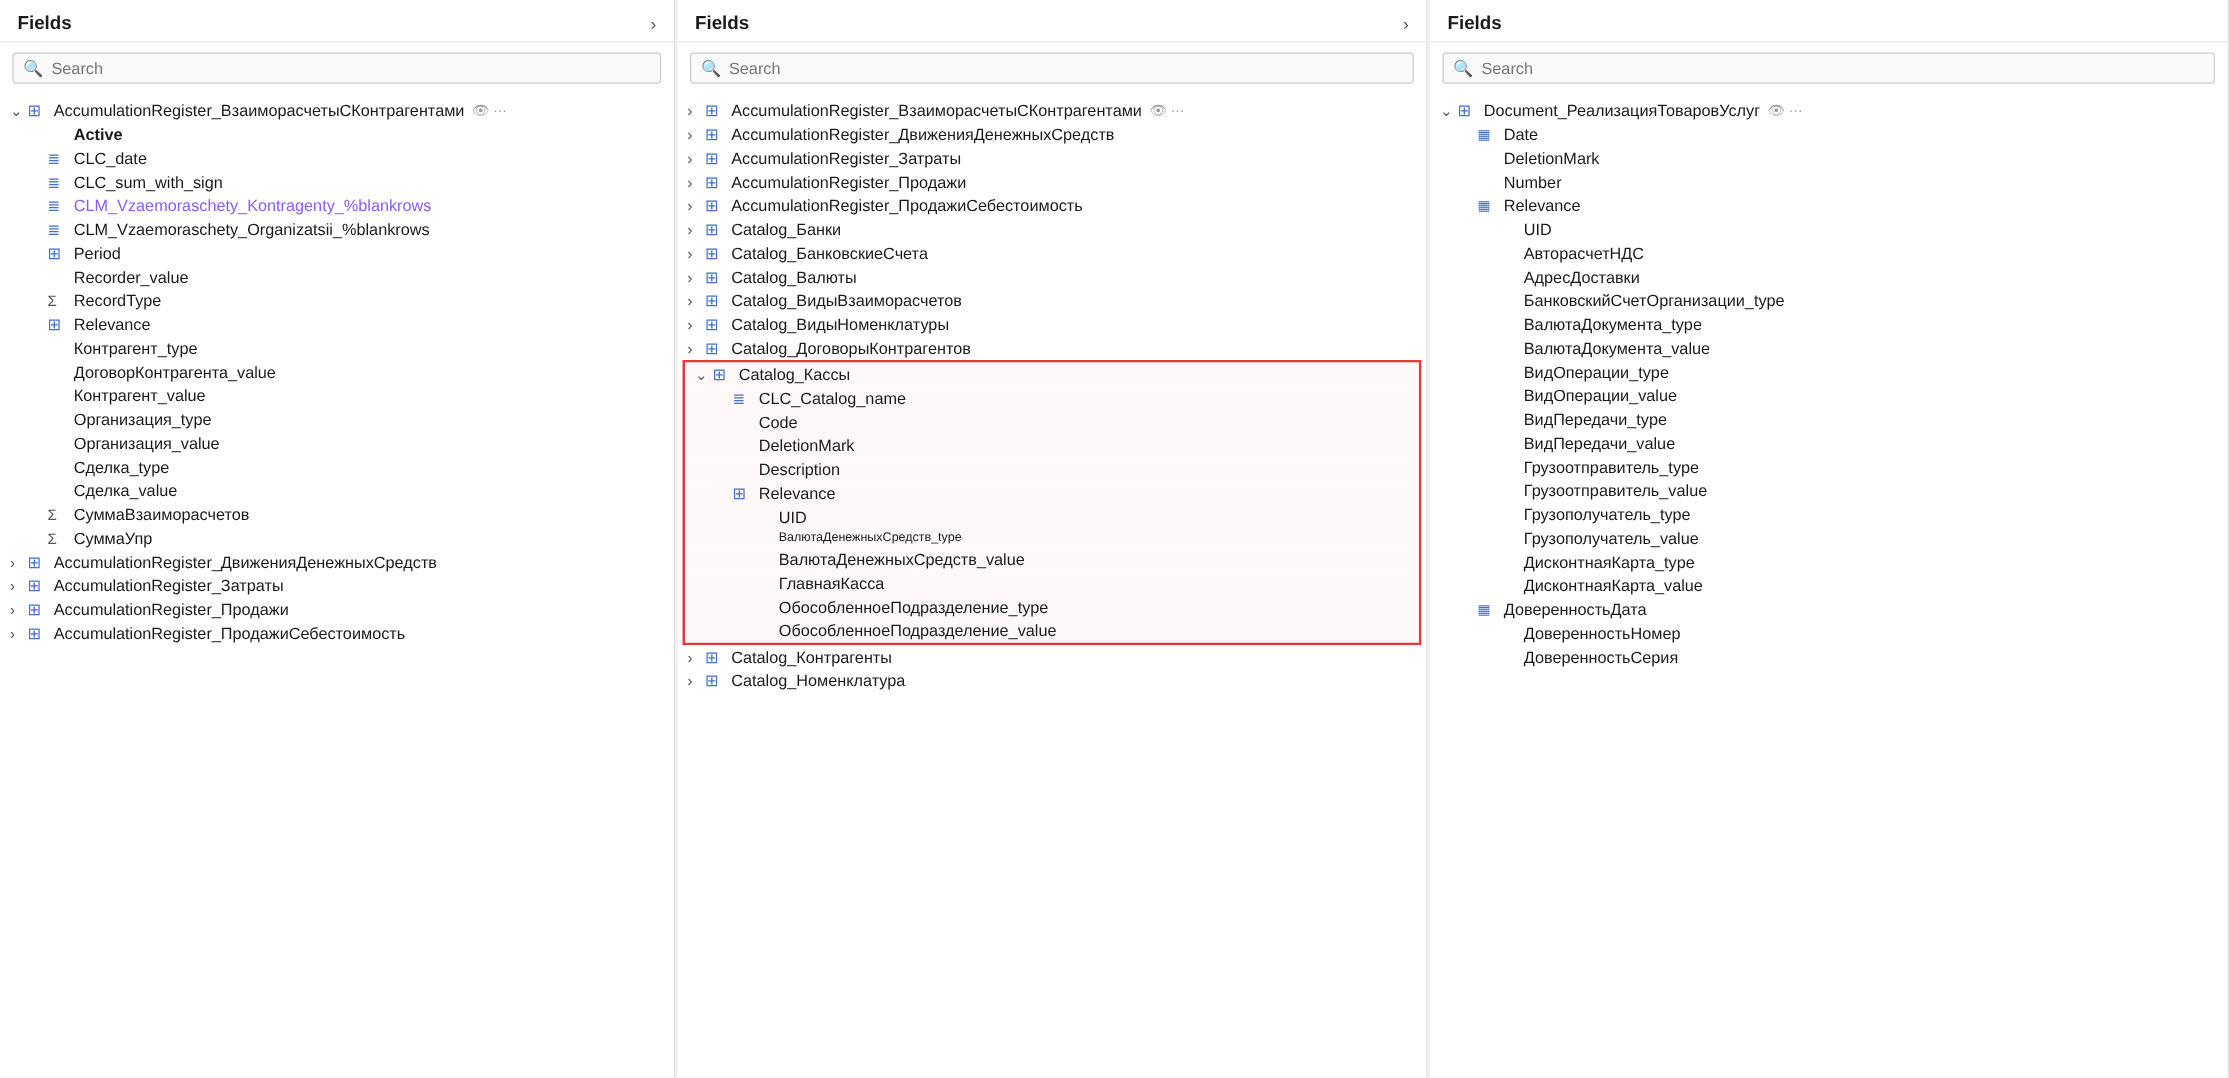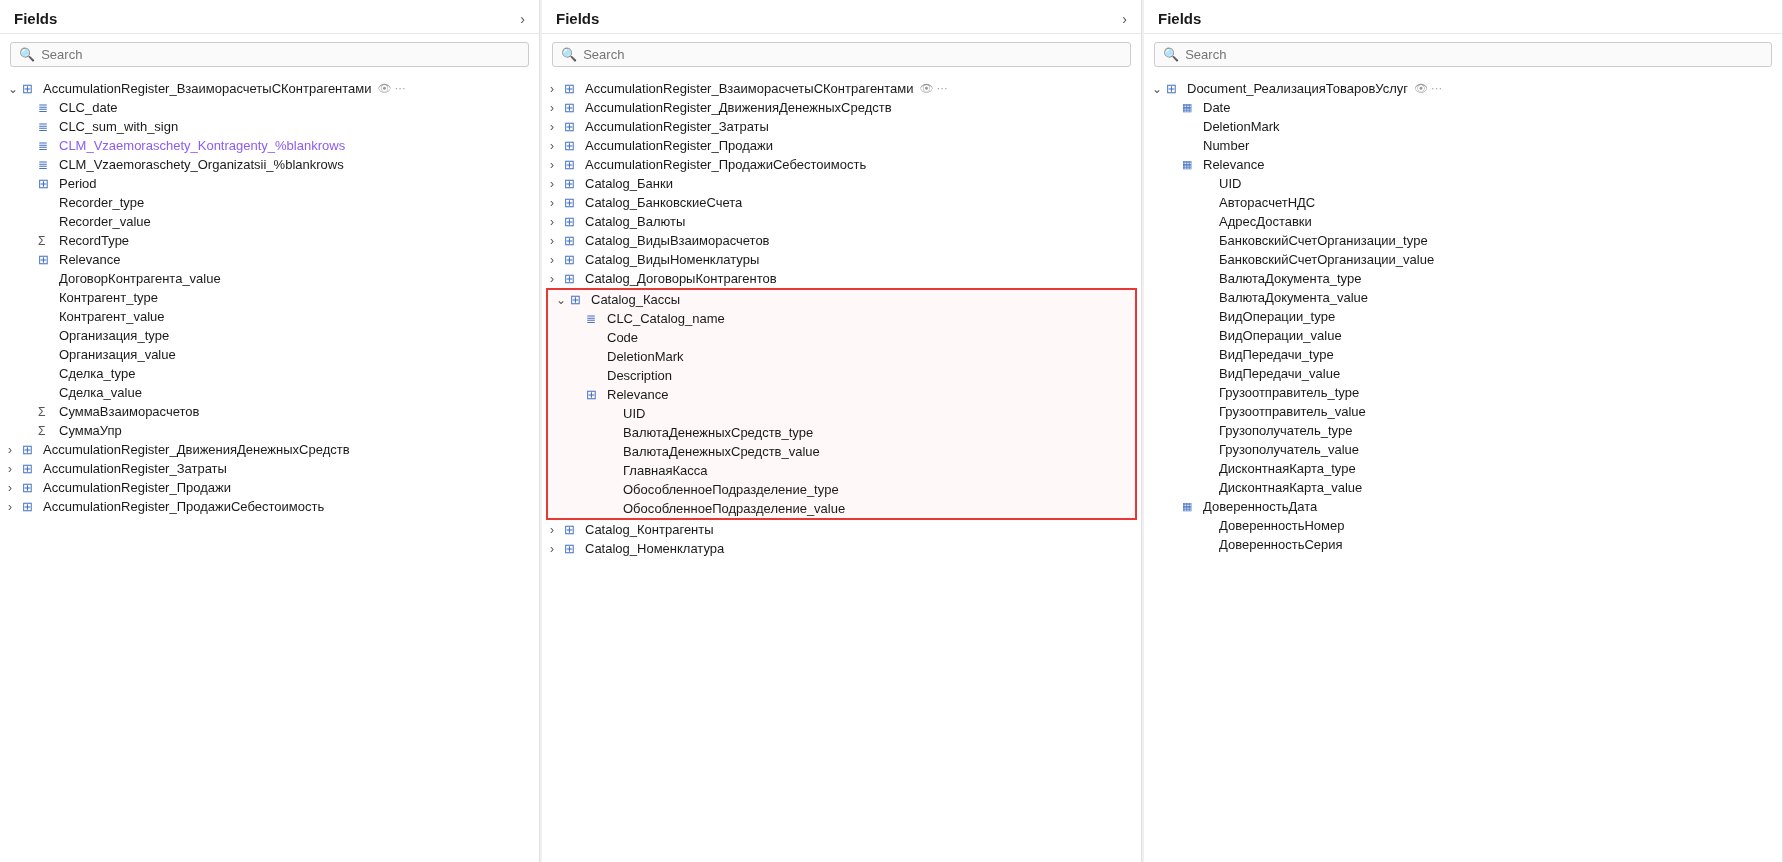--- a/index.html
+++ b/index.html
@@ -123,20 +123,25 @@
   </div>
   <div class="tree-container scrollbar-visible" id="left-tree">
       <div style="display: flex; align-items: center; padding: 2px 8px; cursor: pointer; white-space: nowrap; font-size: 13px;">
         <span style="display:inline-block;width:14px;font-size:12px;color:#555;flex-shrink:0;">⌄</span>
         <span class="tree-icon" style="color:#4472C4;font-size:13px;">⊞</span>
         <span style="color:#1a1a1a;">AccumulationRegister_ВзаиморасчетыСКонтрагентами</span>
         <span style="color:#999;font-size:11px;margin-left:6px;">👁 ···</span>
       </div>
       <div style="display: flex; align-items: center; padding: 2px 8px 2px 24px; cursor: pointer; white-space: nowrap; font-size: 13px;">
         <span style="display:inline-block;width:14px;"></span>
+        <span class="tree-icon"></span>
+        <span style="color:#1a1a1a;font-weight:600;">Active</span>
+      </div>
+      <div style="display: flex; align-items: center; padding: 2px 8px 2px 24px; cursor: pointer; white-space: nowrap; font-size: 13px;">
+        <span style="display:inline-block;width:14px;"></span>
         <span class="tree-icon" style="color:#4472C4;font-size:12px;">≣</span>
         <span style="color:#1a1a1a;">CLC_date</span>
       </div>
       <div style="display: flex; align-items: center; padding: 2px 8px 2px 24px; cursor: pointer; white-space: nowrap; font-size: 13px;">
         <span style="display:inline-block;width:14px;"></span>
         <span class="tree-icon" style="color:#4472C4;font-size:12px;">≣</span>
         <span style="color:#1a1a1a;">CLC_sum_with_sign</span>
       </div>
       <div style="display: flex; align-items: center; padding: 2px 8px 2px 24px; cursor: pointer; white-space: nowrap; font-size: 13px;">
         <span style="display:inline-block;width:14px;"></span>
@@ -149,46 +154,41 @@
         <span style="color:#1a1a1a;">CLM_Vzaemoraschety_Organizatsii_%blankrows</span>
       </div>
       <div style="display: flex; align-items: center; padding: 2px 8px 2px 24px; cursor: pointer; white-space: nowrap; font-size: 13px;">
         <span style="display:inline-block;width:14px;"></span>
         <span class="tree-icon" style="color:#4472C4;font-size:13px;">⊞</span>
         <span style="color:#1a1a1a;">Period</span>
       </div>
       <div style="display: flex; align-items: center; padding: 2px 8px 2px 24px; cursor: pointer; white-space: nowrap; font-size: 13px;">
         <span style="display:inline-block;width:14px;"></span>
         <span class="tree-icon"></span>
-        <span style="color:#1a1a1a;">Recorder_type</span>
-      </div>
-      <div style="display: flex; align-items: center; padding: 2px 8px 2px 24px; cursor: pointer; white-space: nowrap; font-size: 13px;">
-        <span style="display:inline-block;width:14px;"></span>
-        <span class="tree-icon"></span>
         <span style="color:#1a1a1a;">Recorder_value</span>
       </div>
       <div style="display: flex; align-items: center; padding: 2px 8px 2px 24px; cursor: pointer; white-space: nowrap; font-size: 13px;">
         <span style="display:inline-block;width:14px;"></span>
         <span class="tree-icon" style="color:#555;font-size:12px;">Σ</span>
         <span style="color:#1a1a1a;">RecordType</span>
       </div>
       <div style="display: flex; align-items: center; padding: 2px 8px 2px 24px; cursor: pointer; white-space: nowrap; font-size: 13px;">
         <span style="display:inline-block;width:14px;"></span>
         <span class="tree-icon" style="color:#4472C4;font-size:13px;">⊞</span>
         <span style="color:#1a1a1a;">Relevance</span>
       </div>
       <div style="display: flex; align-items: center; padding: 2px 8px 2px 24px; cursor: pointer; white-space: nowrap; font-size: 13px;">
         <span style="display:inline-block;width:14px;"></span>
         <span class="tree-icon"></span>
+        <span style="color:#1a1a1a;">Контрагент_type</span>
+      </div>
+      <div style="display: flex; align-items: center; padding: 2px 8px 2px 24px; cursor: pointer; white-space: nowrap; font-size: 13px;">
+        <span style="display:inline-block;width:14px;"></span>
+        <span class="tree-icon"></span>
         <span style="color:#1a1a1a;">ДоговорКонтрагента_value</span>
-      </div>
-      <div style="display: flex; align-items: center; padding: 2px 8px 2px 24px; cursor: pointer; white-space: nowrap; font-size: 13px;">
-        <span style="display:inline-block;width:14px;"></span>
-        <span class="tree-icon"></span>
-        <span style="color:#1a1a1a;">Контрагент_type</span>
       </div>
       <div style="display: flex; align-items: center; padding: 2px 8px 2px 24px; cursor: pointer; white-space: nowrap; font-size: 13px;">
         <span style="display:inline-block;width:14px;"></span>
         <span class="tree-icon"></span>
         <span style="color:#1a1a1a;">Контрагент_value</span>
       </div>
       <div style="display: flex; align-items: center; padding: 2px 8px 2px 24px; cursor: pointer; white-space: nowrap; font-size: 13px;">
         <span style="display:inline-block;width:14px;"></span>
         <span class="tree-icon"></span>
         <span style="color:#1a1a1a;">Организация_type</span>
@@ -336,21 +336,21 @@
         <div style="display: flex; align-items: center; padding: 2px 8px 2px 24px; cursor: pointer; white-space: nowrap; font-size: 13px; background: rgb(255, 248, 248);">
           <span style="display:inline-block;width:14px;"></span>
           <span class="tree-icon" style="color:#4472C4;font-size:13px;">⊞</span>
           <span style="color:#1a1a1a;">Relevance</span>
         </div>
         <div style="display: flex; align-items: center; padding: 2px 8px 2px 40px; cursor: pointer; white-space: nowrap; font-size: 13px; background: rgb(255, 248, 248);">
           <span style="display:inline-block;width:14px;"></span>
           <span class="tree-icon"></span>
           <span style="color:#1a1a1a;">UID</span>
         </div>
-        <div style="display: flex; align-items: center; padding: 2px 8px 2px 40px; cursor: pointer; white-space: nowrap; font-size: 13px; background: rgb(255, 248, 248);">
+        <div style="display: flex; align-items: center; padding: 2px 8px 2px 40px; cursor: pointer; white-space: nowrap; font-size: 10px; background: rgb(255, 248, 248);">
           <span style="display:inline-block;width:14px;"></span>
           <span class="tree-icon"></span>
           <span style="color:#1a1a1a;">ВалютаДенежныхСредств_type</span>
         </div>
         <div style="display: flex; align-items: center; padding: 2px 8px 2px 40px; cursor: pointer; white-space: nowrap; font-size: 13px; background: rgb(255, 248, 248);">
           <span style="display:inline-block;width:14px;"></span>
           <span class="tree-icon"></span>
           <span style="color:#1a1a1a;">ВалютаДенежныхСредств_value</span>
         </div>
         <div style="display: flex; align-items: center; padding: 2px 8px 2px 40px; cursor: pointer; white-space: nowrap; font-size: 13px; background: rgb(255, 248, 248);">
@@ -433,25 +433,20 @@
         <span style="color:#1a1a1a;">АдресДоставки</span>
       </div>
       <div style="display: flex; align-items: center; padding: 2px 8px 2px 40px; cursor: pointer; white-space: nowrap; font-size: 13px;">
         <span style="display:inline-block;width:14px;"></span>
         <span class="tree-icon"></span>
         <span style="color:#1a1a1a;">БанковскийСчетОрганизации_type</span>
       </div>
       <div style="display: flex; align-items: center; padding: 2px 8px 2px 40px; cursor: pointer; white-space: nowrap; font-size: 13px;">
         <span style="display:inline-block;width:14px;"></span>
         <span class="tree-icon"></span>
-        <span style="color:#1a1a1a;">БанковскийСчетОрганизации_value</span>
-      </div>
-      <div style="display: flex; align-items: center; padding: 2px 8px 2px 40px; cursor: pointer; white-space: nowrap; font-size: 13px;">
-        <span style="display:inline-block;width:14px;"></span>
-        <span class="tree-icon"></span>
         <span style="color:#1a1a1a;">ВалютаДокумента_type</span>
       </div>
       <div style="display: flex; align-items: center; padding: 2px 8px 2px 40px; cursor: pointer; white-space: nowrap; font-size: 13px;">
         <span style="display:inline-block;width:14px;"></span>
         <span class="tree-icon"></span>
         <span style="color:#1a1a1a;">ВалютаДокумента_value</span>
       </div>
       <div style="display: flex; align-items: center; padding: 2px 8px 2px 40px; cursor: pointer; white-space: nowrap; font-size: 13px;">
         <span style="display:inline-block;width:14px;"></span>
         <span class="tree-icon"></span>

